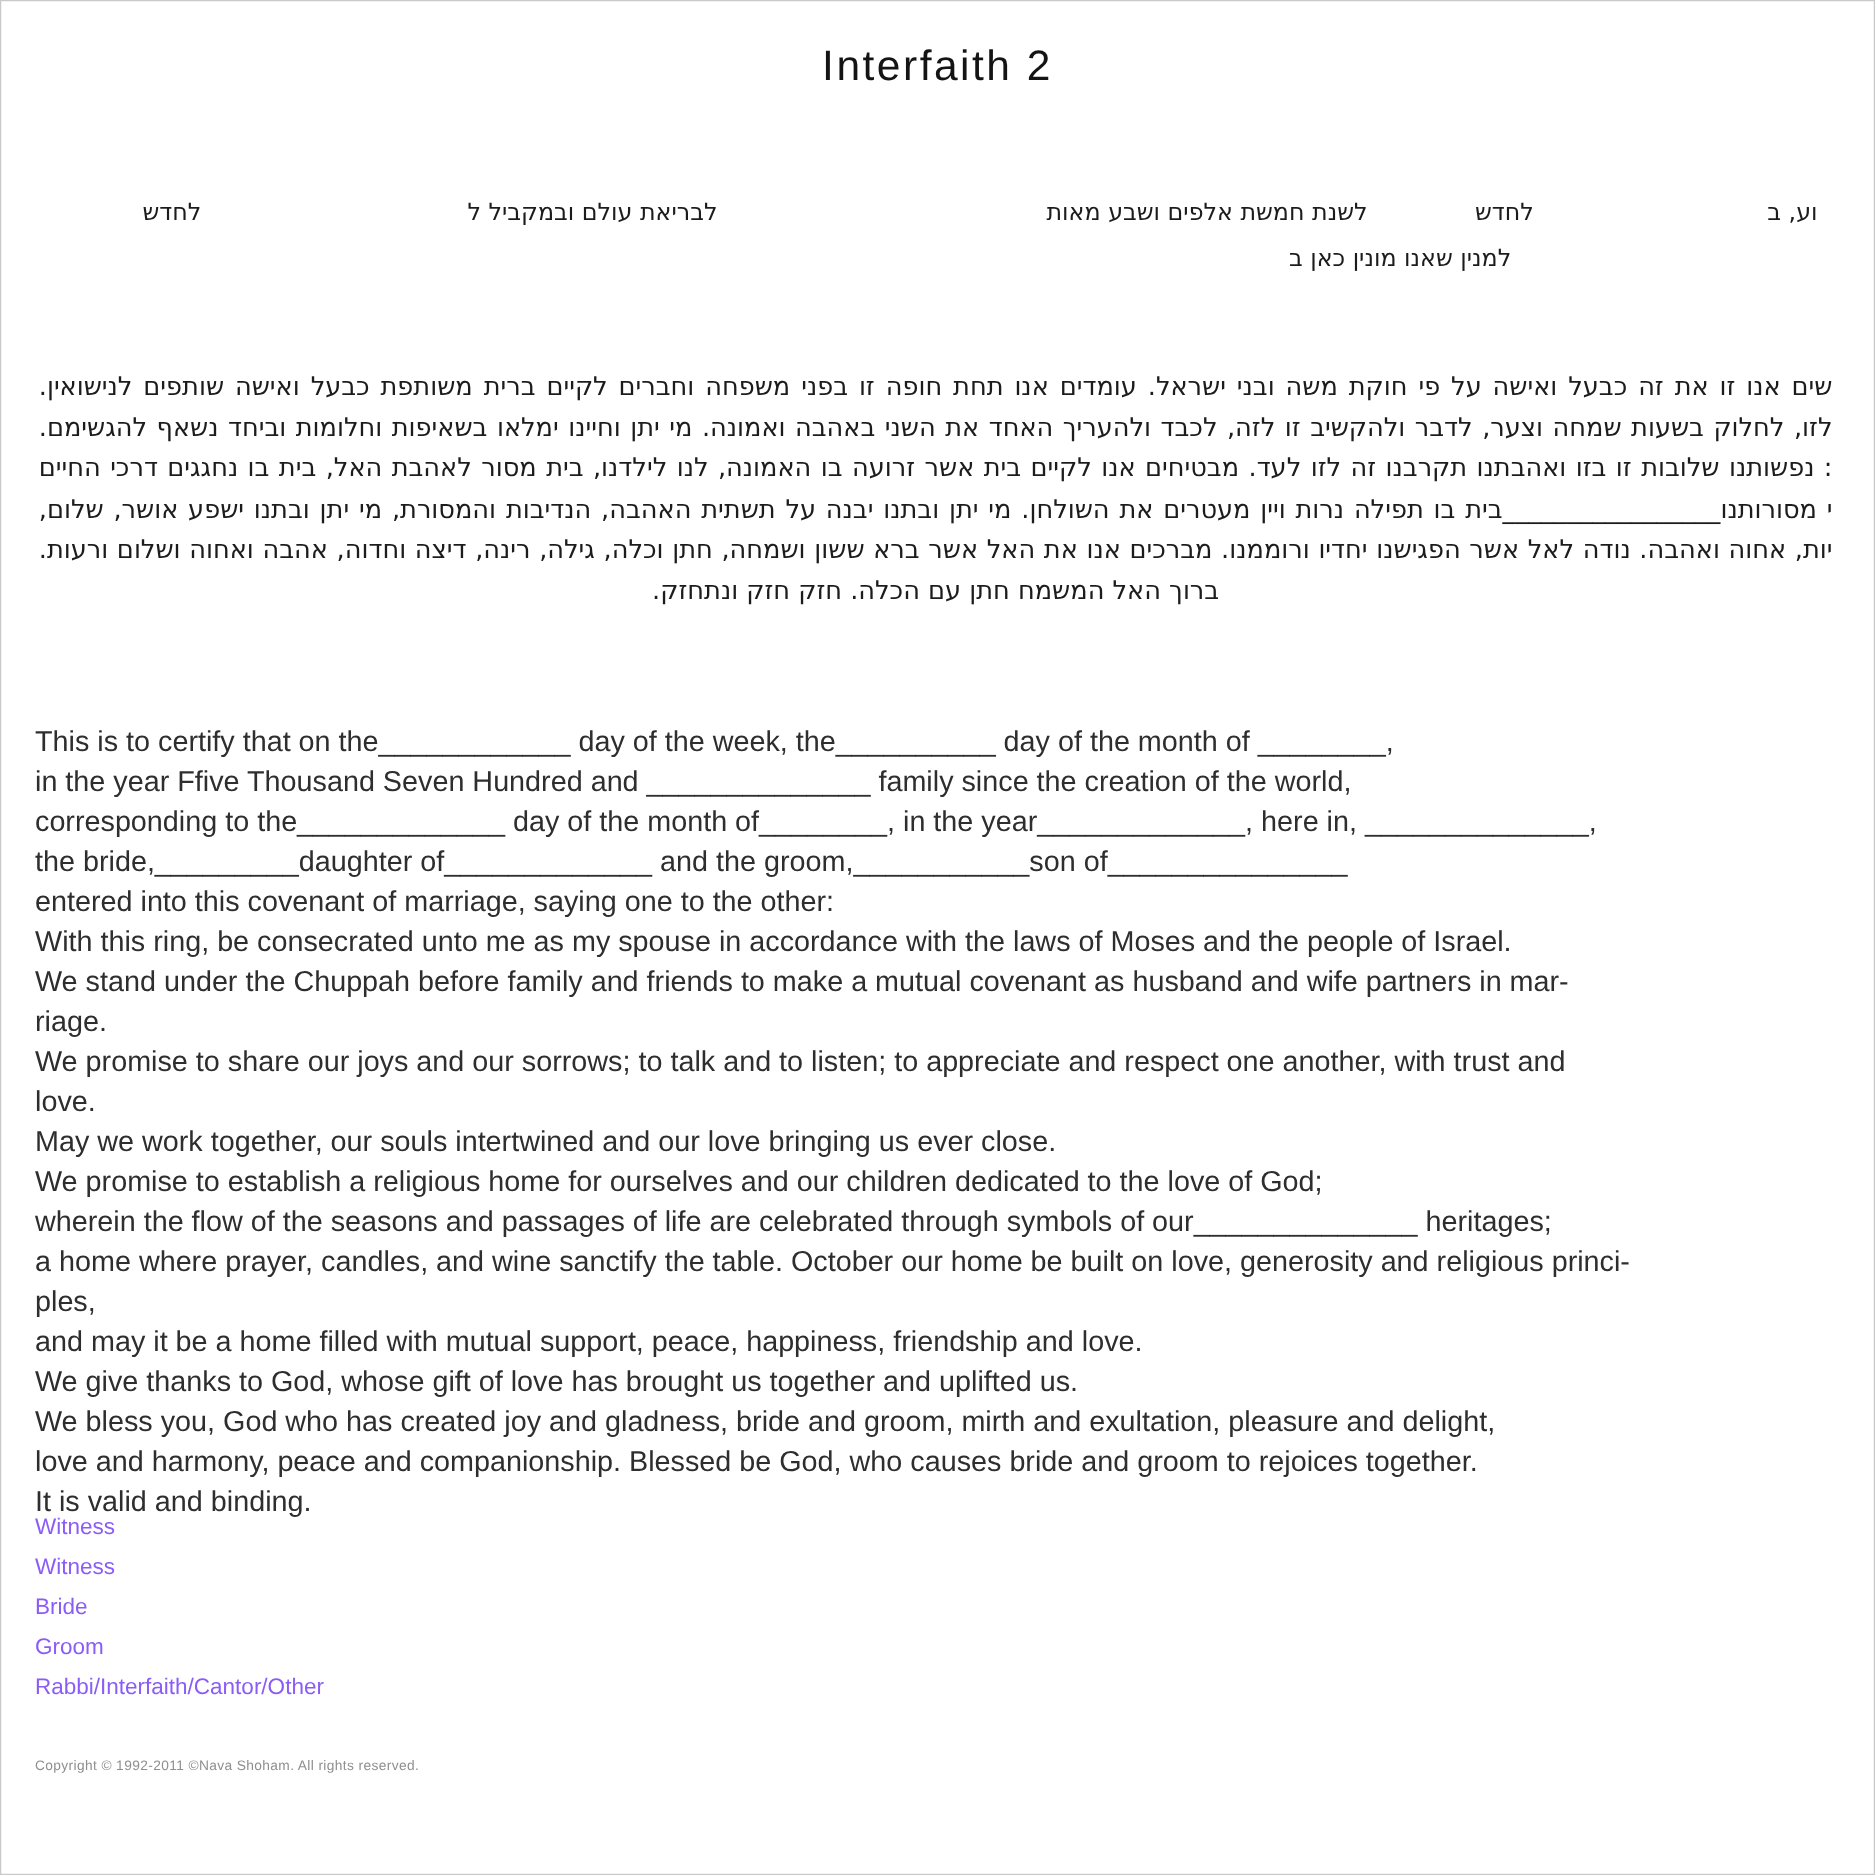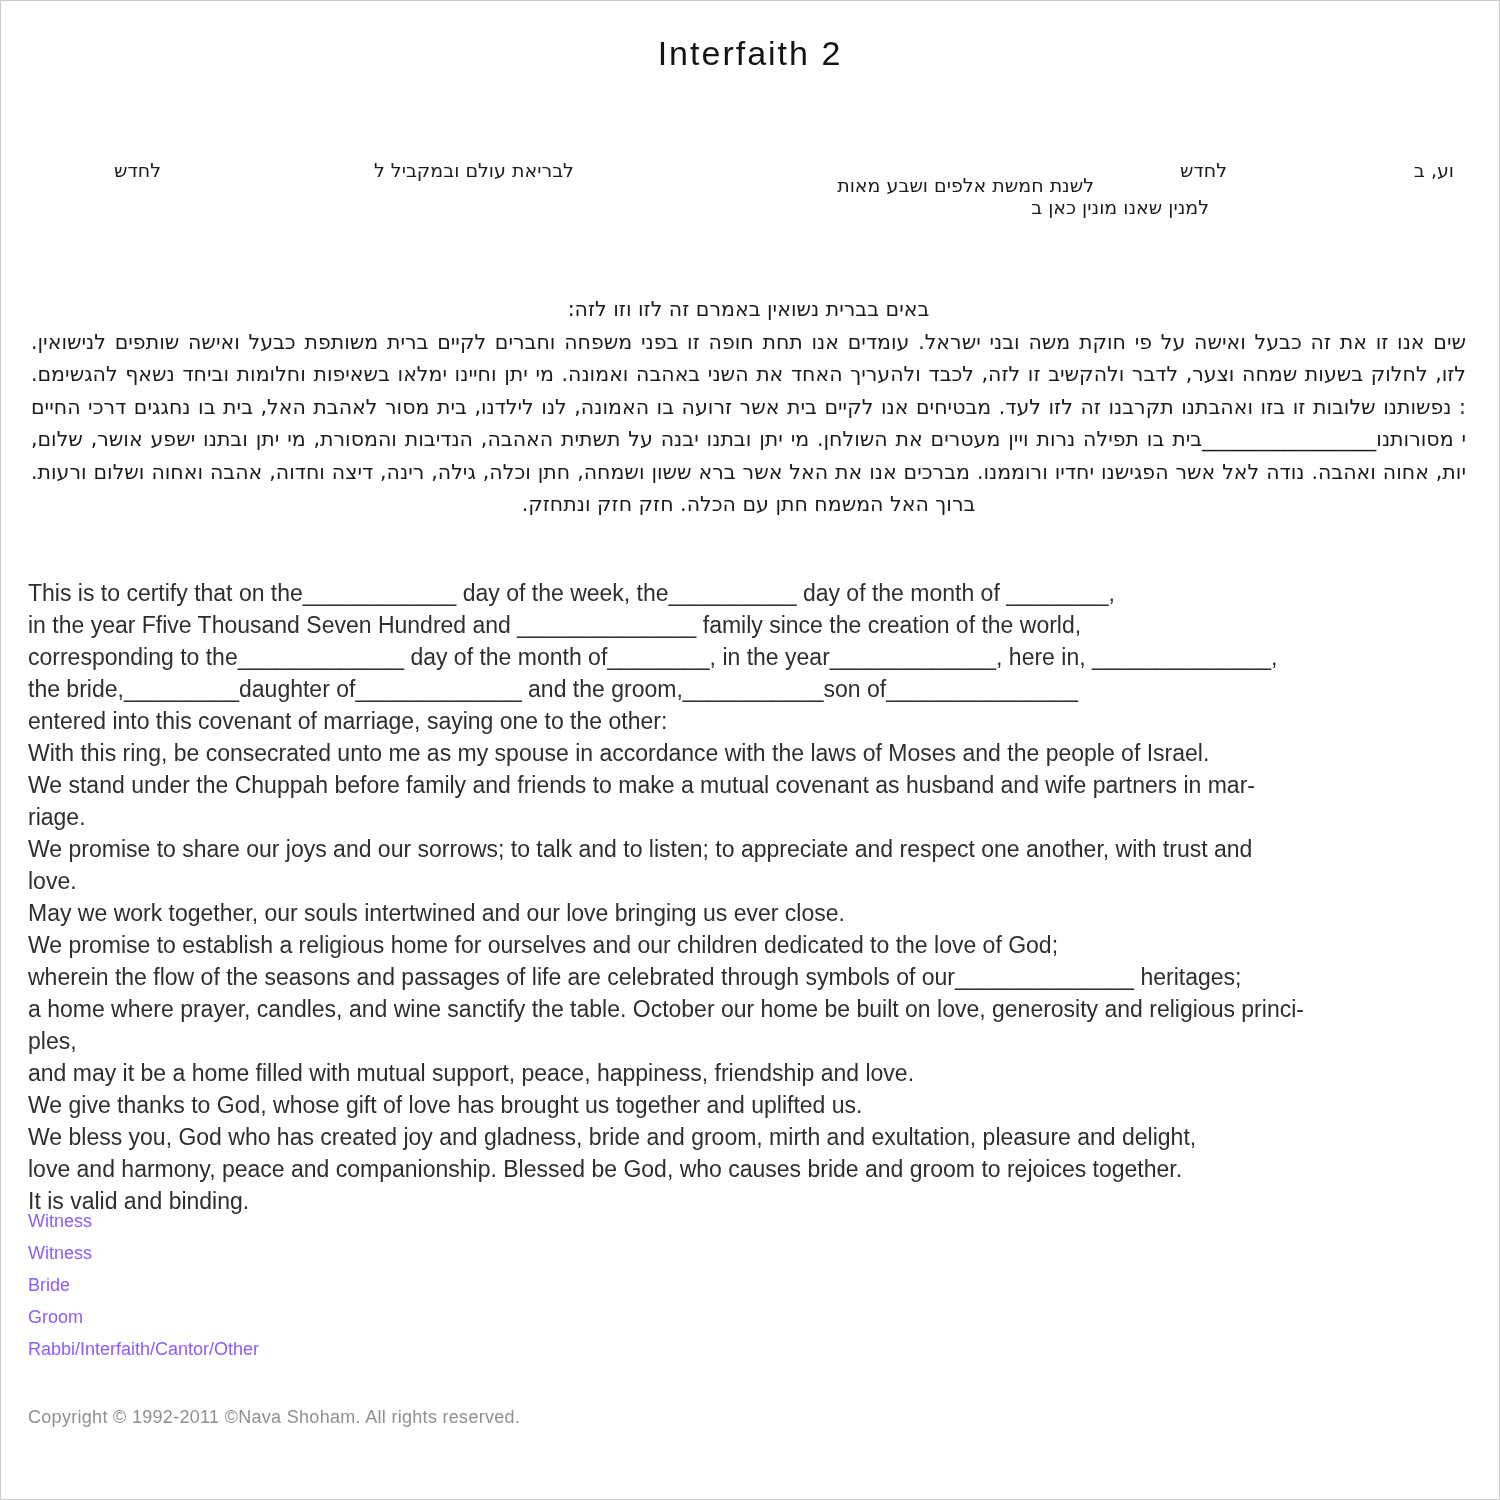--- a/index.html
+++ b/index.html
@@ -27,21 +27,21 @@
     position: absolute;
     top: 158px; left: 0; right: 0; height: 75px;
     font-family: "DejaVu Sans", sans-serif;
     font-size: 19px;
     color: #1c1c1c;
     direction: rtl;
   }
   .heb-header span { position: absolute; white-space: nowrap; }
   .hh-day-prefix   { right: 45px;  top: 0; }
   .hh-month-right  { right: 272px; top: 0; }
-  .hh-year         { right: 405px; top: 0; margin-top: 15px; }
+  .hh-year         { right: 405px; top: 0; }
   .hh-creation     { left: 373px;  top: 0; }
   .hh-month-left   { left: 113px;  top: 0; }
   .hh-count        { right: 290px; top: 37px; margin-left: 48px; }
   
   .heb-para {
     position: absolute;
     top: 292px; left: 30px; width: 1435px;
     font-family: "DejaVu Sans", sans-serif;
     font-size: 20.5px;
     line-height: 32.5px;
@@ -62,21 +62,21 @@
   .sigs {
     position: absolute;
     top: 1204px; left: 27px;
     font-size: 18px;
     line-height: 32px;
     color: #8b5cf6;
   }
   .copyright {
     position: absolute;
     top: 1406px; left: 27px;
-    font-size: 18px;
+    font-size: 11px;
     color: #8f8f8f;
     letter-spacing: 0.3px;
   }
 </style>
 </head>
 <body>
 
 <div class="page">
 
   <div class="title">Interfaith 2</div>
@@ -84,21 +84,20 @@
   <div class="heb-header">
     <span class="hh-day-prefix">וע, ב</span>
     <span class="hh-month-right">לחדש</span>
     <span class="hh-year">לשנת חמשת אלפים ושבע מאות</span>
     <span class="hh-creation">לבריאת עולם ובמקביל ל</span>
     <span class="hh-month-left">לחדש</span>
     <span class="hh-count">למנין שאנו מונין כאן ב</span>
   </div>
 
   <div class="heb-para">
-    <div class="heb-line heb-center">באים בברית נשואין באמרם זה לזו וזו לזה:</div>
     <div class="heb-line">שים אנו זו את זה כבעל ואישה על פי חוקת משה ובני ישראל. עומדים אנו תחת חופה זו בפני משפחה וחברים לקיים ברית משותפת כבעל ואישה שותפים לנישואין.</div>
     <div class="heb-line">לזו, לחלוק בשעות שמחה וצער, לדבר ולהקשיב זו לזה, לכבד ולהעריך האחד את השני באהבה ואמונה. מי יתן וחיינו ימלאו בשאיפות וחלומות וביחד נשאף להגשימם.</div>
     <div class="heb-line">: נפשותנו שלובות זו בזו ואהבתנו תקרבנו זה לזו לעד. מבטיחים אנו לקיים בית אשר זרועה בו האמונה, לנו לילדנו, בית מסור לאהבת האל, בית בו נחגגים דרכי החיים</div>
     <div class="heb-line">י מסורותנו_________________בית בו תפילה נרות ויין מעטרים את השולחן. מי יתן ובתנו יבנה על תשתית האהבה, הנדיבות והמסורת, מי יתן ובתנו ישפע אושר, שלום,</div>
     <div class="heb-line">יות, אחוה ואהבה. נודה לאל אשר הפגישנו יחדיו ורוממנו. מברכים אנו את האל אשר ברא ששון ושמחה, חתן וכלה, גילה, רינה, דיצה וחדוה, אהבה ואחוה ושלום ורעות.</div>
     <div class="heb-line heb-center">ברוך האל המשמח חתן עם הכלה. חזק חזק ונתחזק.</div>
   </div>
 
   <div class="eng">
     <div>This is to certify that on the____________ day of the week, the__________ day of the month of ________,</div>

